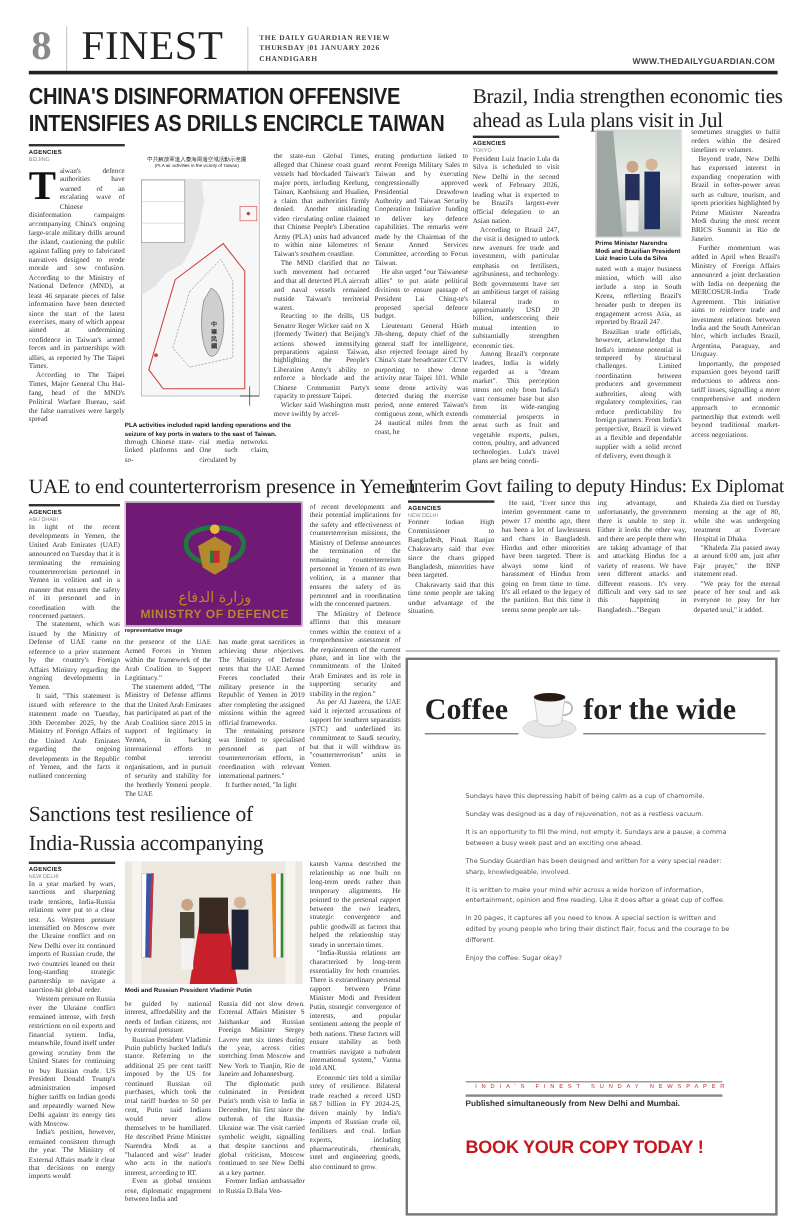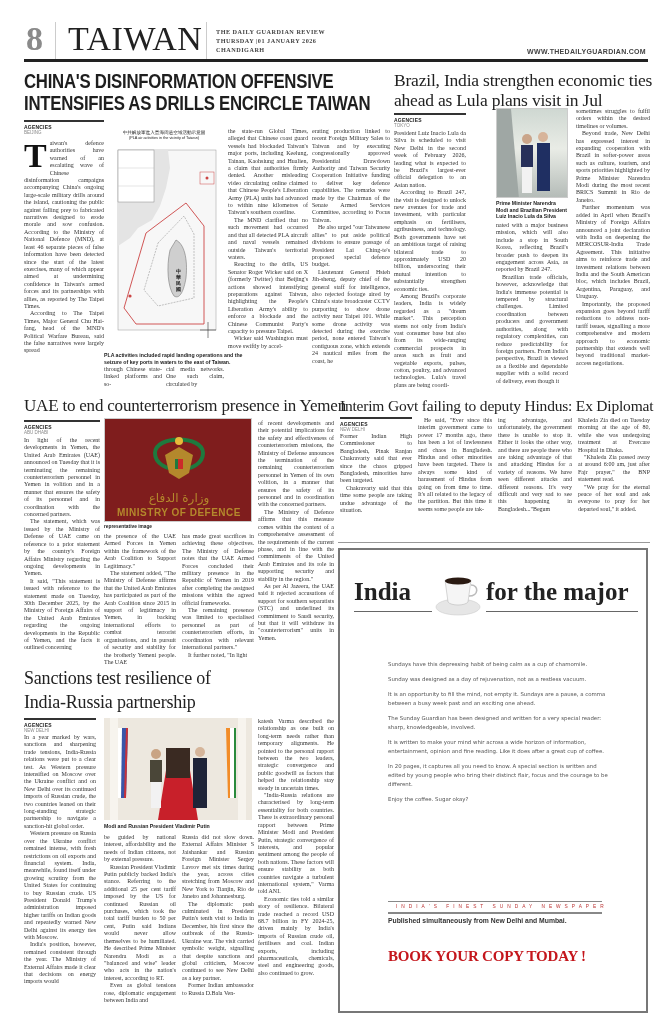--- a/index.html
+++ b/index.html
@@ -25,28 +25,28 @@
 .dropcap{float:left;font-size:34px;line-height:28px;font-weight:bold;margin:2px 3px 0 0;color:#111;font-family:"Liberation Serif",serif}
 .caption{font-family:"Liberation Sans",sans-serif;font-size:5.2px;font-weight:bold;color:#222;line-height:6.5px}
 .imgbox{background:#f1f1f1;border:1px solid #ccc;overflow:hidden}
 .ad{left:338px;top:548px;width:310px;height:465px;border:2px solid #777;background:#fff}
 .ad-title{font-family:"Liberation Serif",serif;font-weight:bold;font-size:25px;color:#222;white-space:nowrap}
 .ad-body{font-family:"DejaVu Sans",sans-serif;font-size:5.4px;color:#555;line-height:9px}
 .ad-body p{margin-bottom:6px}
 .sg-logo{font-family:"Liberation Serif",serif;font-size:22px;color:#222;letter-spacing:-1px;white-space:nowrap}
 .sg-tag{font-family:"Liberation Sans",sans-serif;font-size:4.8px;letter-spacing:4px;color:#b33;white-space:nowrap}
 .sg-pub{font-family:"Liberation Sans",sans-serif;font-weight:bold;font-size:6.8px;color:#333;white-space:nowrap}
-.book{font-family:Liberation Serif, serif;font-weight:bold;font-size:15px;color:#c4161c;white-space:nowrap;letter-spacing:-0.2px}
+.book{font-family:Liberation Sans, sans-serif;font-weight:bold;font-size:15px;color:#c4161c;white-space:nowrap;letter-spacing:-0.2px}
 </style>
 </head>
 <body>
 
 <div class="abs mast-num">8</div>
 <div class="abs mast-sep1"></div>
-<div class="abs mast-title">TAIWAN</div>
+<div class="abs mast-title">FINEST</div>
 <div class="abs mast-sep2"></div>
 <div class="abs mast-meta">
   <div>THE DAILY GUARDIAN REVIEW</div>
   <div>THURSDAY |01 JANUARY 2026</div>
   <div>CHANDIGARH</div>
 </div>
 <div class="abs mast-url">WWW.THEDAILYGUARDIAN.COM</div>
 <div class="abs mast-rule"></div>
 
 <div class="abs h-china">
@@ -152,21 +152,21 @@
 <div class="abs byline" style="left:24px;top:420px;width:76px">
   <div class="rule"></div>
   <div class="src">AGENCIES</div>
   <div class="loc">ABU DHABI</div>
 </div>
 <div class="abs col" style="left:24px;top:437px;width:76px;height:248px">
   <p class="first">In light of the recent developments in Yemen, the United Arab Emirates (UAE) announced on Tuesday that it is terminating the remaining counterterrorism personnel in Yemen in volition and in a manner that ensures the safety of its personnel and in coordination with the concerned partners.</p>
   <p>The statement, which was issued by the Ministry of Defense of UAE came on reference to a prior statement by the country's Foreign Affairs Ministry regarding the ongoing developments in Yemen.</p>
   <p>It said, "This statement is issued with reference to the statement made on Tuesday, 30th December 2025, by the Ministry of Foreign Affairs of the United Arab Emirates regarding the ongoing developments in the Republic of Yemen, and the facts it outlined concerning</p>
 </div>
-<div class="abs" style="left:104px;top:418px;width:148px;height:104px;background:#7f1d1d;border:1px solid #ccc">
+<div class="abs" style="left:104px;top:418px;width:148px;height:104px;background:#701a75;border:1px solid #ccc">
   <svg width="148" height="72" viewBox="0 0 148 72">
     <path d="M50 34 C50 16 98 16 98 34 C98 56 50 56 50 34 Z" fill="none" stroke="#1e7a3e" stroke-width="4"></path>
     <circle cx="74" cy="22" r="4" fill="#e8b93a"></circle>
     <path d="M60 36 L74 28 L88 36 L84 54 L74 60 L64 54 Z" fill="#b4882c"></path>
     <rect x="70" y="40" width="8" height="10" fill="#cc2a2a"></rect>
     <rect x="70" y="40" width="3" height="10" fill="#1e7a3e"></rect>
   </svg>
   <div class="abs" style="left:0;top:72px;width:148px;text-align:center;font-family:'DejaVu Sans',sans-serif;font-size:12px;color:#b4882c;line-height:14px">وزارة الدفاع</div>
   <div class="abs" style="left:0;top:88px;width:148px;text-align:center;font-family:'Liberation Sans',sans-serif;font-weight:bold;font-size:10px;color:#b4882c;letter-spacing:0.5px">MINISTRY OF DEFENCE</div>
 </div>
@@ -203,31 +203,31 @@
   <p class="first">ing advantage, and unfortunately, the government there is unable to stop it. Either it looks the other way, and there are people there who are taking advantage of that and attacking Hindus for a variety of reasons. We have seen different attacks and different reasons. It's very difficult and very sad to see this happening in Bangladesh..."Begum</p>
 </div>
 <div class="abs col" style="left:578px;top:417px;width:72px;height:106px">
   <p class="first">Khaleda Zia died on Tuesday morning at the age of 80, while she was undergoing treatment at Evercare Hospital in Dhaka.</p>
   <p>"Khaleda Zia passed away at around 6:00 am, just after Fajr prayer," the BNP statement read.</p>
   <p>"We pray for the eternal peace of her soul and ask everyone to pray for her departed soul," it added.</p>
 </div>
 <div class="abs" style="left:338px;top:542px;width:312px;height:1px;background:#999"></div>
 
 <div class="abs ad">
-  <div class="abs ad-title" style="left:14px;top:28px">India</div>
+  <div class="abs ad-title" style="left:14px;top:28px">Coffee</div>
   <div class="abs" style="left:14px;top:61px;width:78px;height:1px;background:#666"></div>
   <div class="abs" style="left:95px;top:24px;width:46px;height:42px">
     <svg width="46" height="42" viewBox="0 0 46 42">
       <ellipse cx="23" cy="33" rx="22" ry="8" fill="#e6e6e6" stroke="#ccc" stroke-width="0.6"></ellipse>
       <path d="M10 6 L36 6 L33 28 C30 32 16 32 13 28 Z" fill="#f5f5f5" stroke="#bbb" stroke-width="0.6"></path>
       <ellipse cx="23" cy="7" rx="13" ry="3.5" fill="#2a1a12"></ellipse>
       <path d="M36 11 C44 11 44 22 34 22" fill="none" stroke="#bbb" stroke-width="1.6"></path>
     </svg>
   </div>
-  <div class="abs ad-title" style="left:146px;top:28px">for the major</div>
+  <div class="abs ad-title" style="left:146px;top:28px">for the wide</div>
   <div class="abs" style="left:146px;top:61px;width:152px;height:1px;background:#666"></div>
 
   <div class="abs ad-body" style="left:48px;top:110px;width:220px">
     <p>Sundays have this depressing habit of being calm as a cup of chamomile.</p>
     <p>Sunday was designed as a day of rejuvenation, not as a restless vacuum.</p>
     <p>It is an opportunity to fill the mind, not empty it. Sundays are a pause, a comma between a busy week past and an exciting one ahead.</p>
     <p>The Sunday Guardian has been designed and written for a very special reader: sharp, knowledgeable, involved.</p>
     <p>It is written to make your mind whir across a wide horizon of information, entertainment, opinion and fine reading. Like it does after a great cup of coffee.</p>
     <p>In 20 pages, it captures all you need to know. A special section is written and edited by young people who bring their distinct flair, focus and the courage to be different.</p>
     <p>Enjoy the coffee. Sugar okay?</p>
@@ -235,21 +235,21 @@
 
   <div class="abs" style="left:48px;top:351px;width:214px;height:1px;background:#888"></div>
   <div class="abs sg-tag" style="left:56px;top:354px">INDIA'S FINEST SUNDAY NEWSPAPER</div>
   <div class="abs" style="left:48px;top:362px;width:214px;height:1.5px;background:#888"></div>
   <div class="abs sg-pub" style="left:48px;top:367px">Published simultaneously from New Delhi and Mumbai.</div>
   <div class="abs book" style="left:48px;top:398px">BOOK YOUR COPY TODAY !</div>
 </div>
 
 <div class="abs h-serif" style="left:24px;top:666px;width:310px;font-size:18px;line-height:24px;white-space:nowrap">
   <div>Sanctions test resilience of</div>
-  <div>India-Russia partnership</div>
+  <div>India-Russia accompanying</div>
 </div>
 <div class="abs byline" style="left:24px;top:718px;width:72px">
   <div class="rule"></div>
   <div class="src">AGENCIES</div>
   <div class="loc">NEW DELHI</div>
 </div>
 <div class="abs col" style="left:24px;top:734px;width:72px;height:282px">
   <p class="first">In a year marked by wars, sanctions and sharpening trade tensions, India-Russia relations were put to a clear test. As Western pressure intensified on Moscow over the Ukraine conflict and on New Delhi over its continued imports of Russian crude, the two countries leaned on their long-standing strategic partnership to navigate a sanction-hit global order.</p>
   <p>Western pressure on Russia over the Ukraine conflict remained intense, with fresh restrictions on oil exports and financial system. India, meanwhile, found itself under growing scrutiny from the United States for continuing to buy Russian crude. US President Donald Trump's administration imposed higher tariffs on Indian goods and repeatedly warned New Delhi against its energy ties with Moscow.</p>
   <p>India's position, however, remained consistent through the year. The Ministry of External Affairs made it clear that decisions on energy imports would</p>

